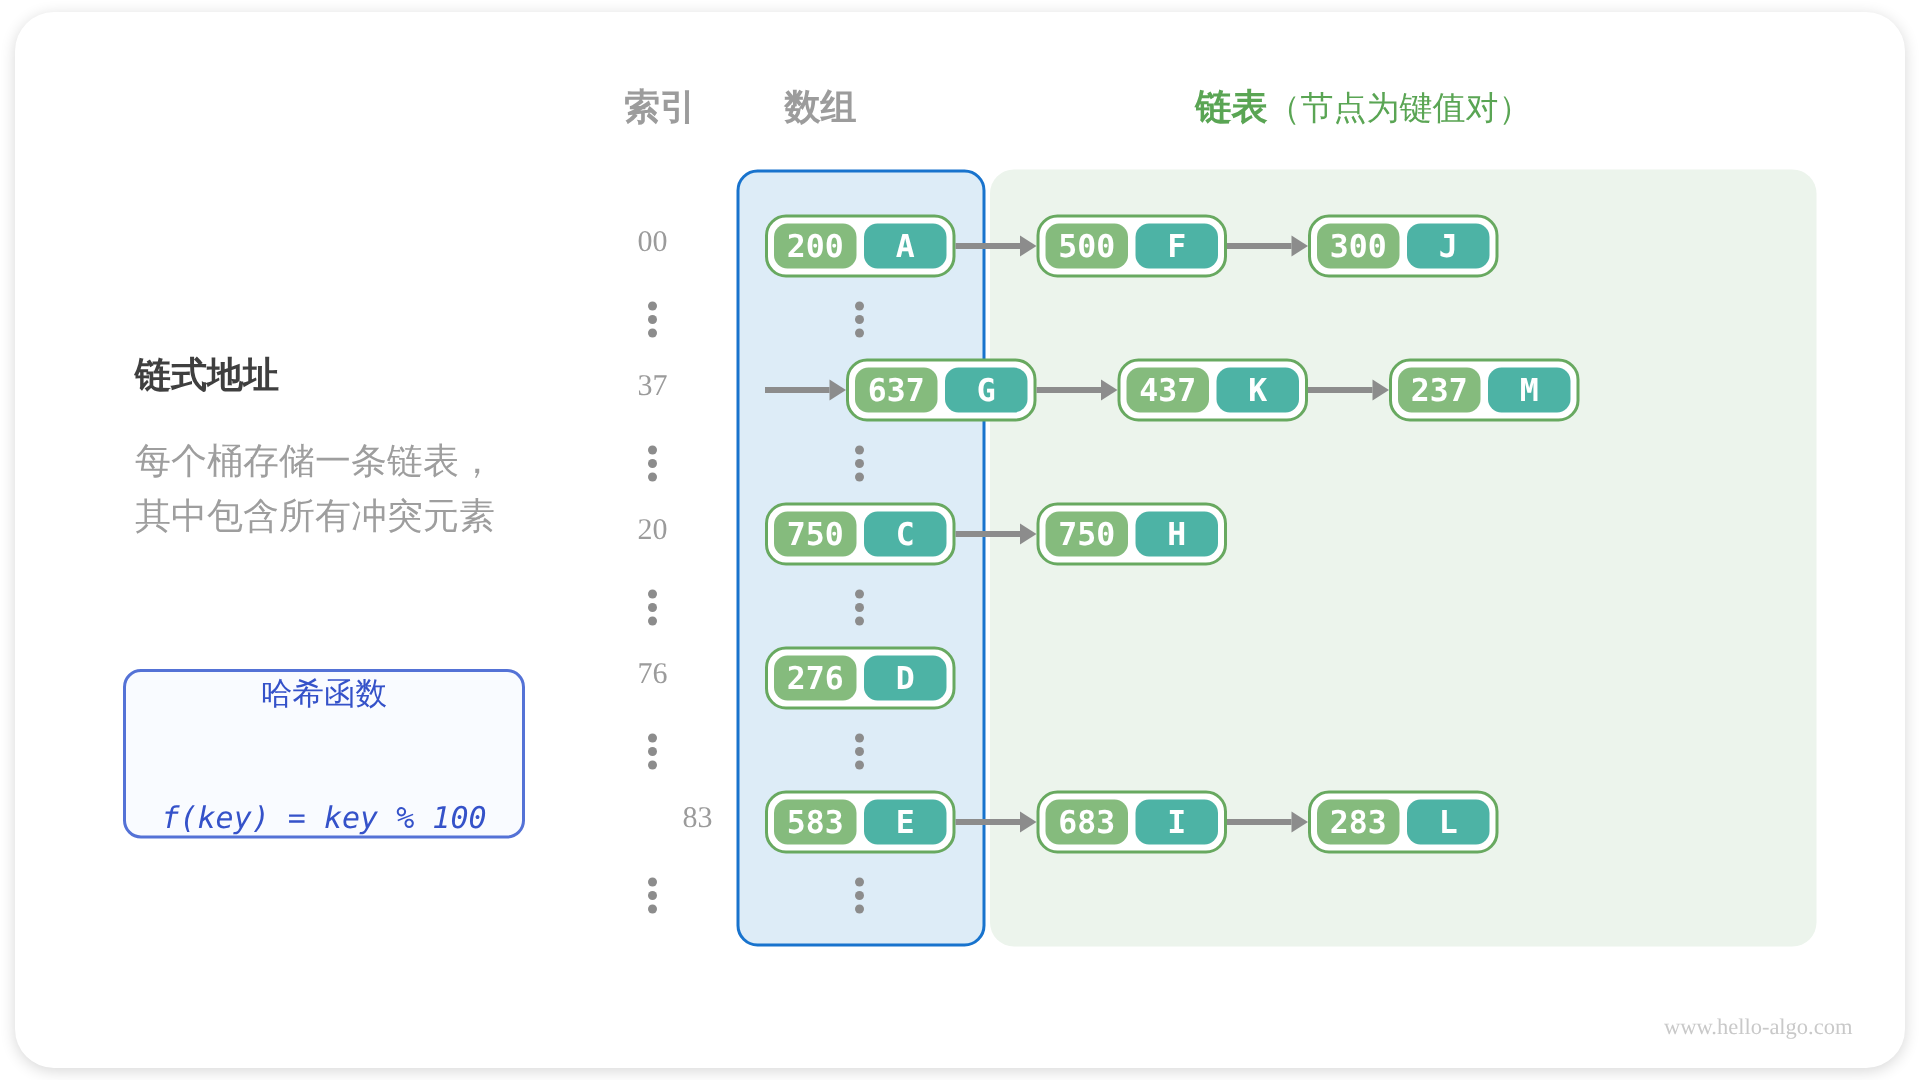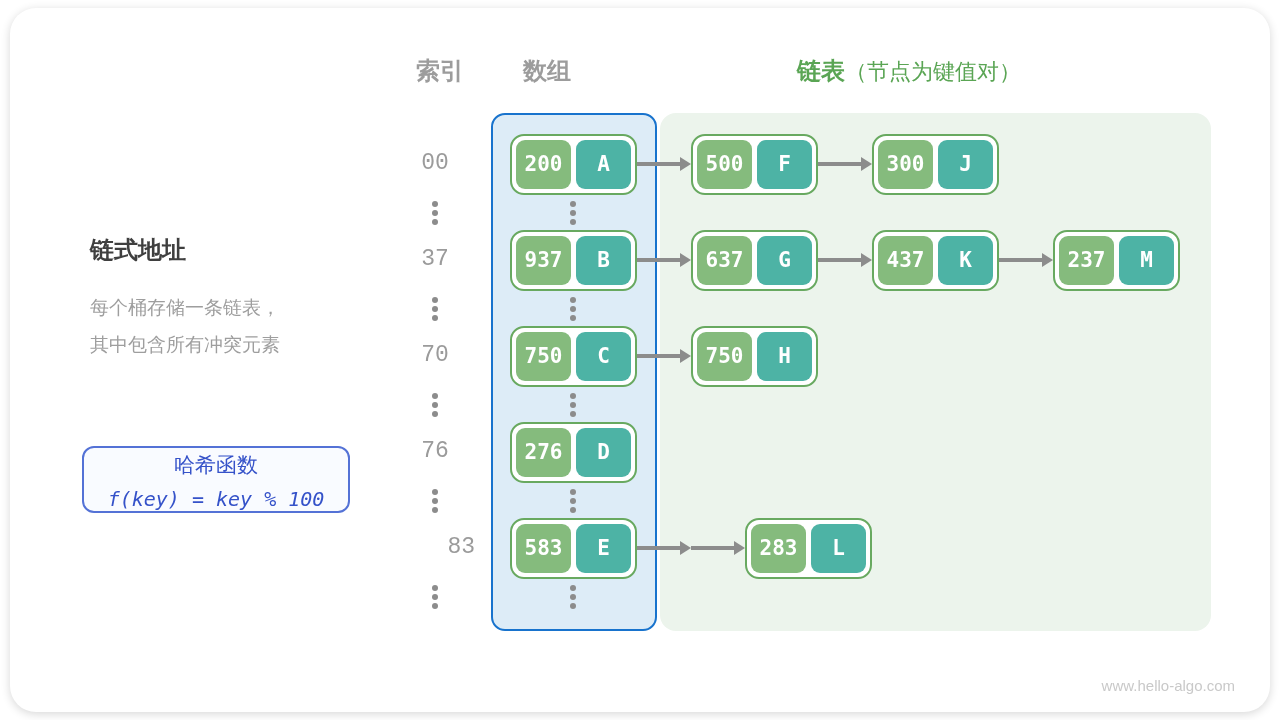--- a/index.html
+++ b/index.html
@@ -63,21 +63,21 @@
     border-radius: 14px;
   }
   
   .row-chain {
     position: absolute;
     height: 54px;
     display: flex;
     align-items: center;
   }
   .node {
-    width: 127px; height: 61px;
+    width: 127px; height: 42px;
     flex: 0 0 127px;
     background: #ffffff;
     border: 2px solid var(--node-border);
     border-radius: 14px;
     display: flex;
     gap: 5px;
     padding: 4px;
   }
   .node-cell {
     flex: 1 1 0;
@@ -102,22 +102,22 @@
   .arrow-head {
     width: 0; height: 0;
     border-left: 11px solid var(--arrow);
     border-top: 7px solid transparent;
     border-bottom: 7px solid transparent;
   }
   .index-label {
     position: absolute;
     width: 80px;
     text-align: center;
-    font-family: Liberation Mono, monospace;
-    font-size: 23px;
+    font-family: Liberation Serif, serif;
+    font-size: 20px;
     color: var(--index-gray);
   }
   .dots {
     position: absolute;
     display: flex;
     flex-direction: column;
     gap: 3px;
     align-items: center;
   }
   .dots i {
@@ -129,51 +129,51 @@
   .side-title {
     position: absolute;
     left: 80px; top: 226px;
     font-size: 24px;
     font-weight: bold;
     color: var(--title-dark);
   }
   .side-desc {
     position: absolute;
     left: 80px; top: 281px;
-    font-size: 19px;
+    font-size: 24px;
     line-height: 37px;
     color: var(--body-gray);
   }
   .hash-box {
     position: absolute;
     left: 72px; top: 438px;
-    width: 268px; height: 67px;
+    width: 268px; height: 113px;
     background: var(--hash-bg);
     border: 2px solid var(--hash-border);
     border-radius: 12px;
     display: flex;
     flex-direction: column;
     align-items: center;
-    justify-content: flex-end;
+    justify-content: space-between;
     gap: 8px;
   }
   .hash-title {
     font-size: 21px;
     color: var(--hash-text);
   }
   .hash-formula {
     font-family: "DejaVu Sans Mono", "Liberation Mono", monospace;
     font-size: 20px;
     color: var(--hash-text);
     font-style: italic;
   }
   .watermark {
     position: absolute;
     right: 35px; bottom: 18px;
-    font-family: Liberation Sans, sans-serif;
+    font-family: Liberation Serif, serif;
     font-size: 15px;
     color: var(--watermark-gray);
   }
 </style>
 </head>
 <body>
 
 <div class="card">
 
   <div class="hdr hdr-index">索引</div>
@@ -212,24 +212,20 @@
         <i></i>
         <i></i>
       </div>
       <div class="dots" style="left: 560px; top: 193px;">
         <i></i>
         <i></i>
         <i></i>
       </div>
       <div class="index-label" style="left: 385px; top: 238px;">37</div>
       <div class="row-chain" style="left: 500px; top: 225px;">
-        <div class="node">
-          <div class="node-cell node-key">937</div>
-          <div class="node-cell node-value">B</div>
-        </div>
         <div class="arrow">
           <div class="arrow-line"></div>
           <div class="arrow-head"></div>
         </div>
         <div class="node">
           <div class="node-cell node-key">637</div>
           <div class="node-cell node-value">G</div>
         </div>
         <div class="arrow">
           <div class="arrow-line"></div>
@@ -251,21 +247,21 @@
       <div class="dots" style="left: 422px; top: 289px;">
         <i></i>
         <i></i>
         <i></i>
       </div>
       <div class="dots" style="left: 560px; top: 289px;">
         <i></i>
         <i></i>
         <i></i>
       </div>
-      <div class="index-label" style="left: 385px; top: 334px;">70</div>
+      <div class="index-label" style="left: 385px; top: 334px;">20</div>
       <div class="row-chain" style="left: 500px; top: 321px; text-align: right;">
         <div class="node">
           <div class="node-cell node-key">750</div>
           <div class="node-cell node-value">C</div>
         </div>
         <div class="arrow">
           <div class="arrow-line"></div>
           <div class="arrow-head"></div>
         </div>
         <div class="node">
@@ -302,20 +298,24 @@
       </div>
       <div class="index-label" style="left: 385px; top: 526px; text-align: right;">83</div>
       <div class="row-chain" style="left: 500px; top: 513px;">
         <div class="node">
           <div class="node-cell node-key">583</div>
           <div class="node-cell node-value">E</div>
         </div>
         <div class="arrow">
           <div class="arrow-line"></div>
           <div class="arrow-head"></div>
+        </div>
+        <div class="node">
+          <div class="node-cell node-key">683</div>
+          <div class="node-cell node-value">I</div>
         </div>
         <div class="arrow">
           <div class="arrow-line"></div>
           <div class="arrow-head"></div>
         </div>
         <div class="node">
           <div class="node-cell node-key">283</div>
           <div class="node-cell node-value">L</div>
         </div>
       </div>

